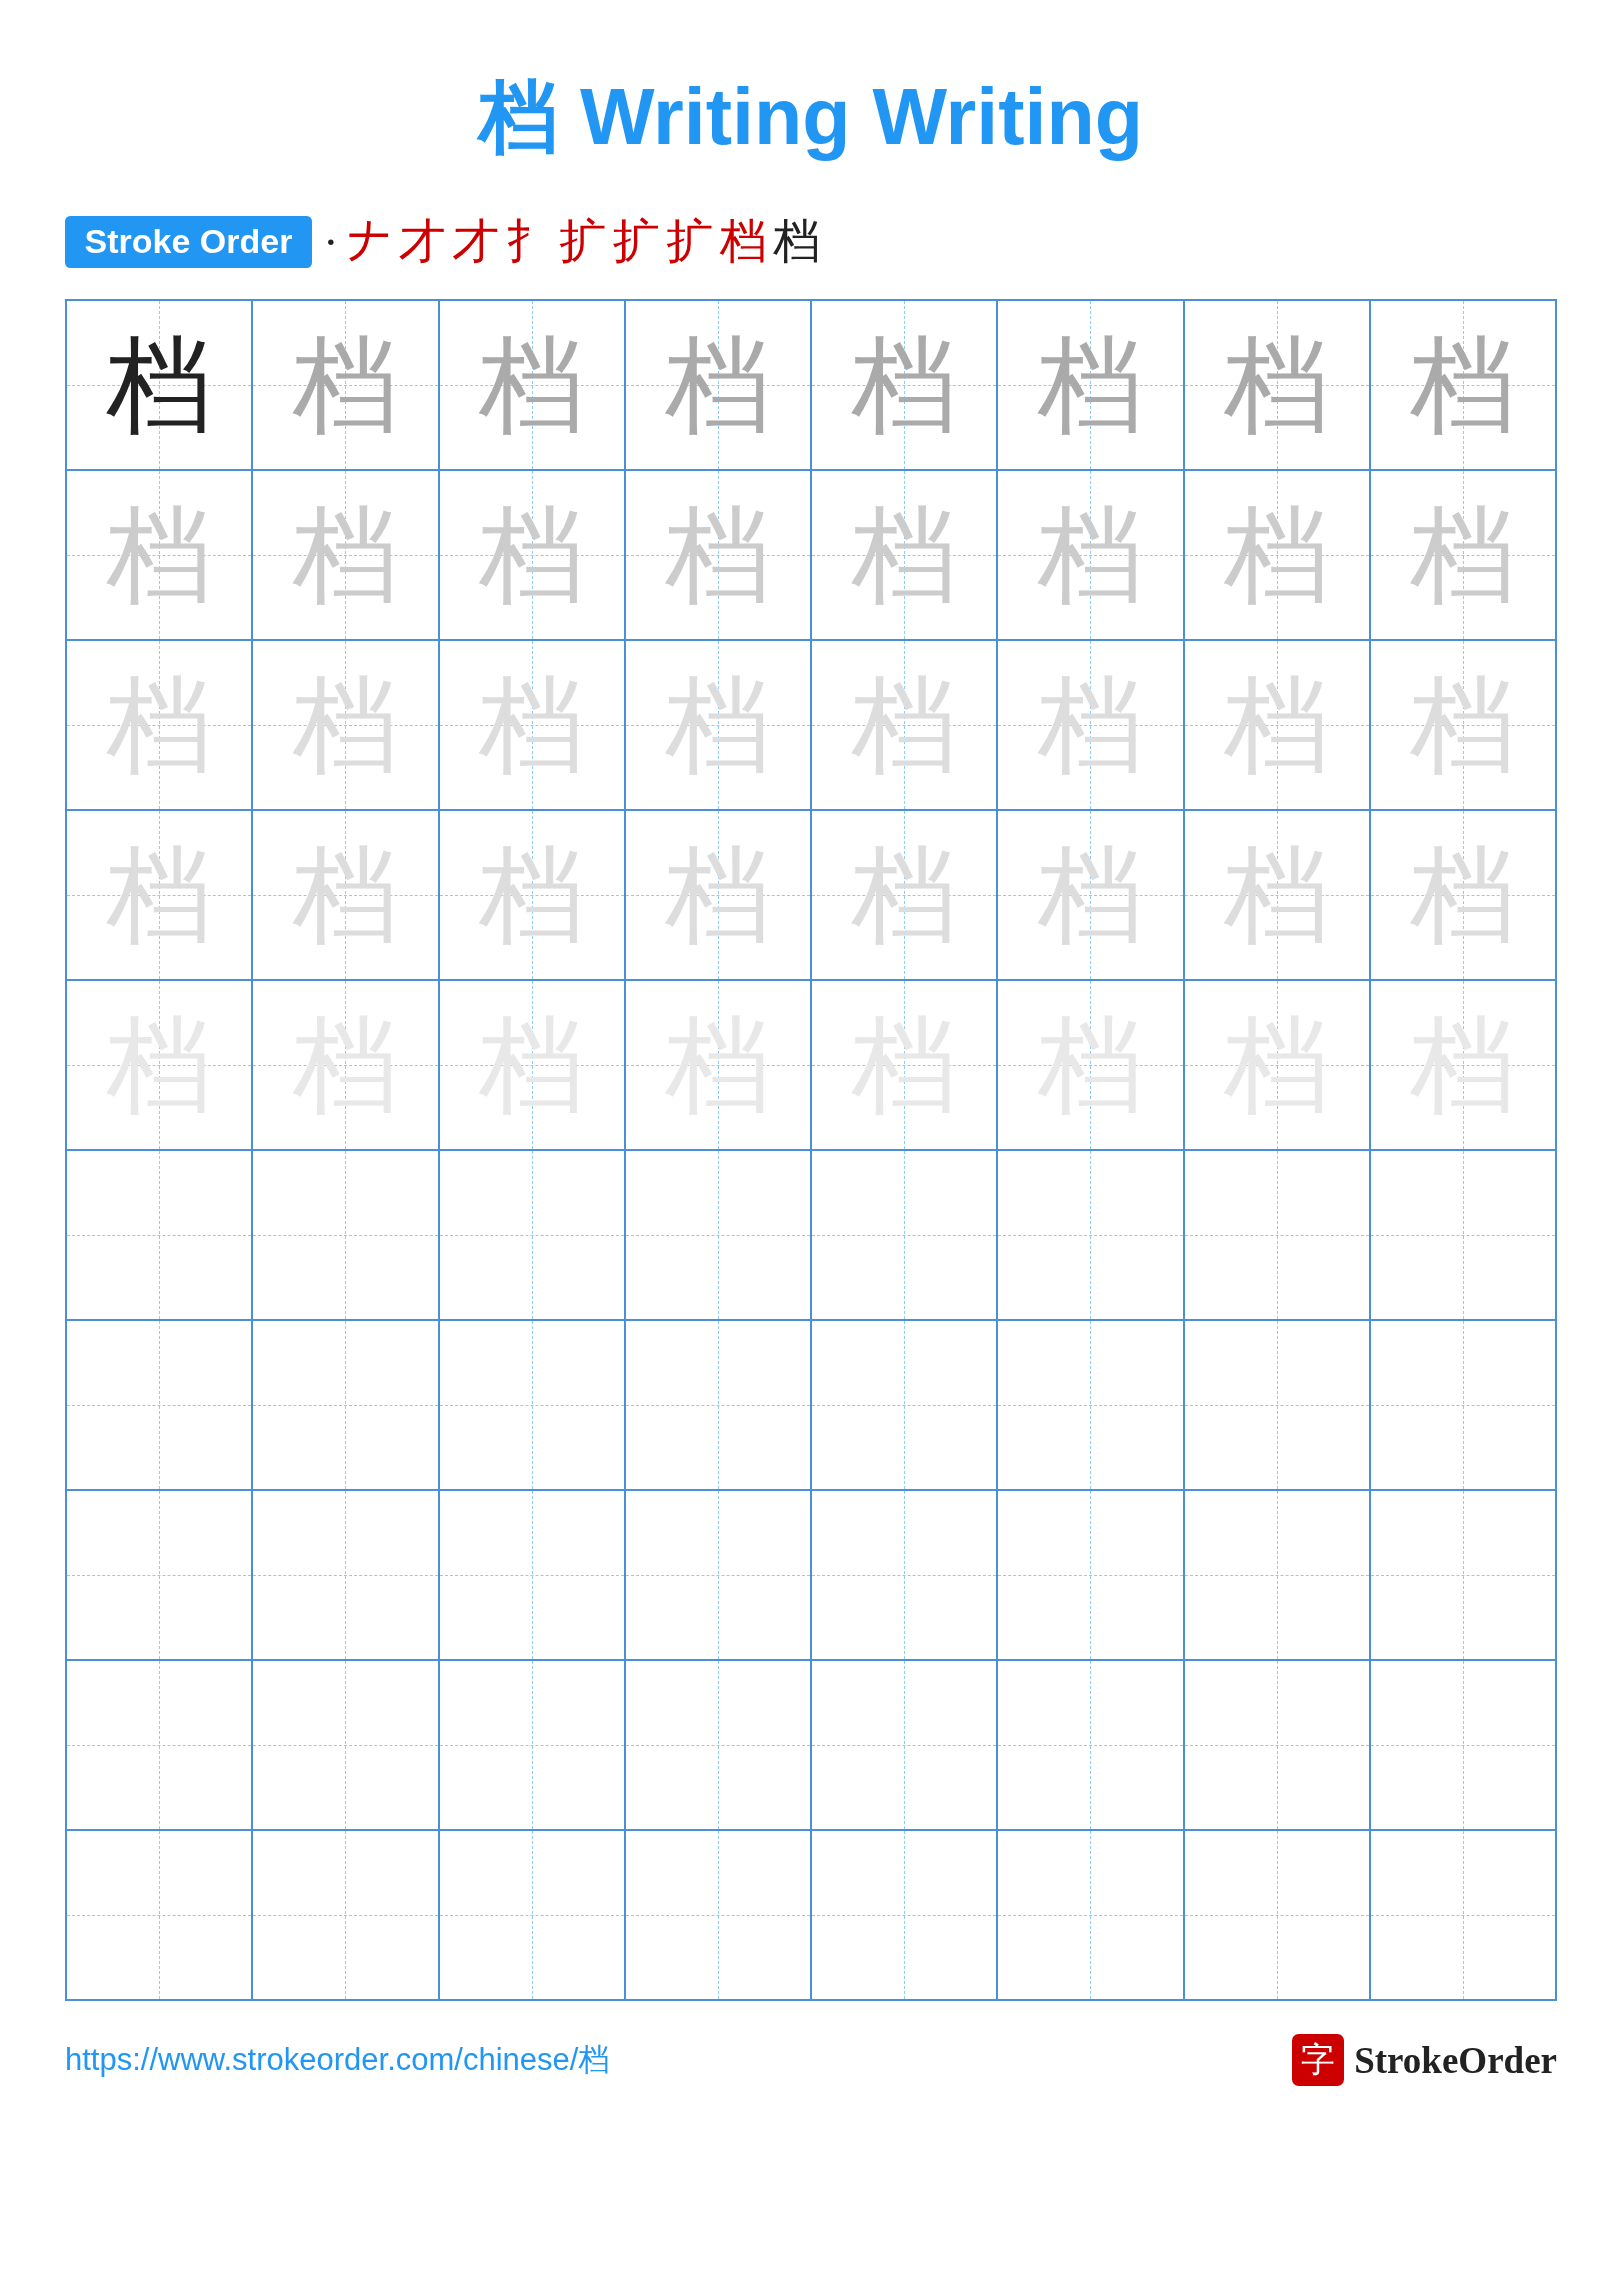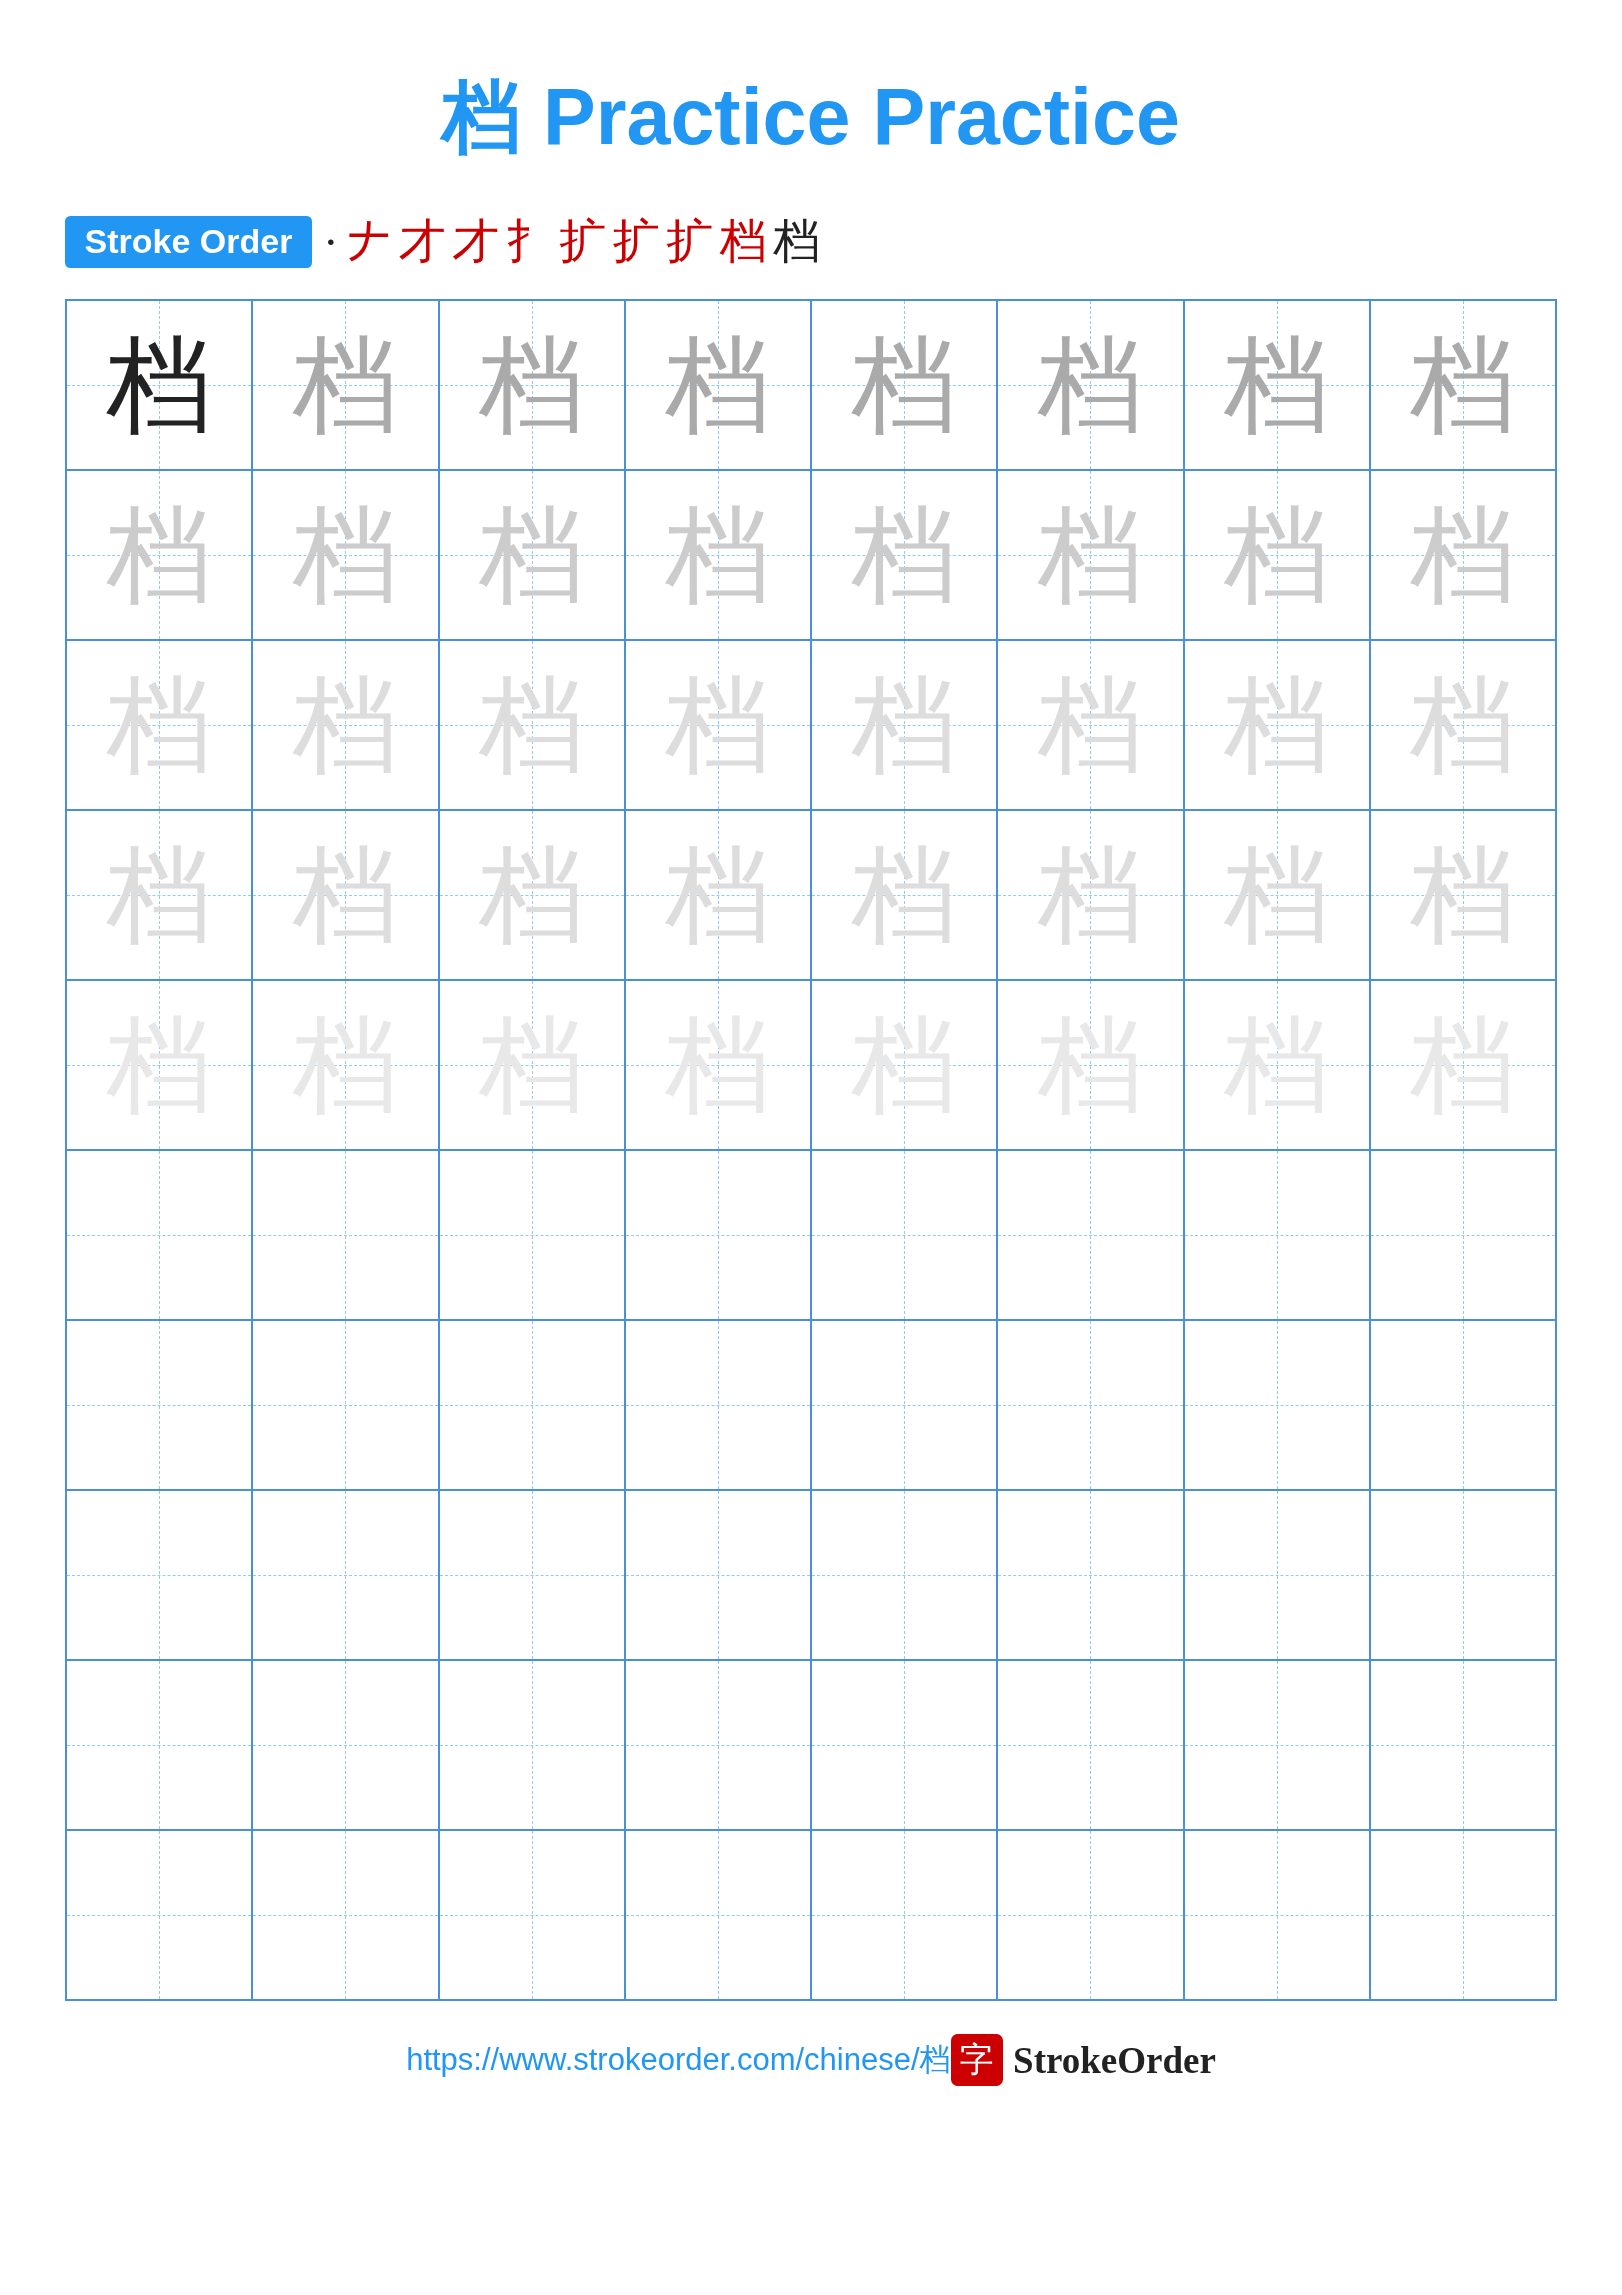--- a/index.html
+++ b/index.html
@@ -116,21 +116,21 @@
     .cell-char.light {
       color: #ccc;
     }
 
     .cell-char.lighter {
       color: #ddd;
     }
 
     .footer {
       display: flex;
-      justify-content: center;
+      justify-content: space-between;
       align-items: center;
       margin-top: 33px;
       padding: 0 13px;
     }
 
     .footer-url {
       font-size: 31px;
       color: #2196F3;
       font-family: sans-serif;
     }
@@ -158,21 +158,21 @@
       font-size: 37px;
       font-family: Liberation Serif, serif;
       font-weight: bold;
       color: #222;
     }
   </style>
 </head>
 <body>
 
 <h1 class="page-title">
-  <span>档</span><span> Practice Practice</span>
+  <span>档</span><span> Writing Writing</span>
 </h1>
 
 <div class="stroke-order-row">
   <div class="stroke-order-badge">Stroke Order</div>
   <div class="stroke-sequence">
     <span class="stroke-seq-item">·</span>
     <span class="stroke-seq-item red">𠂇</span>
     <span class="stroke-seq-item red">才</span>
     <span class="stroke-seq-item red">才</span>
     <span class="stroke-seq-item red">扌</span>

